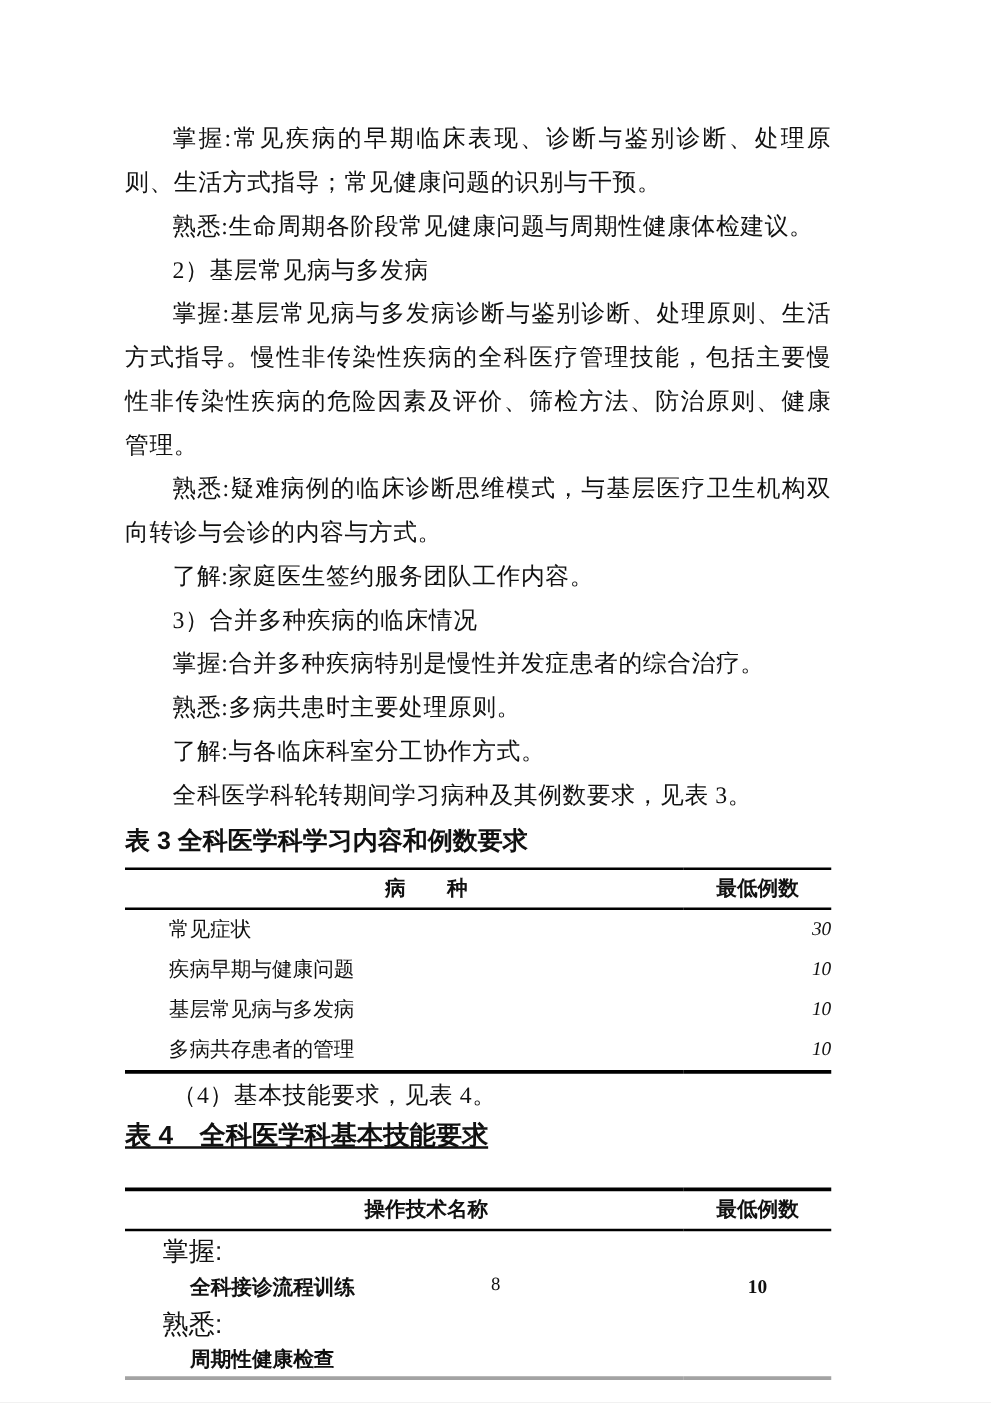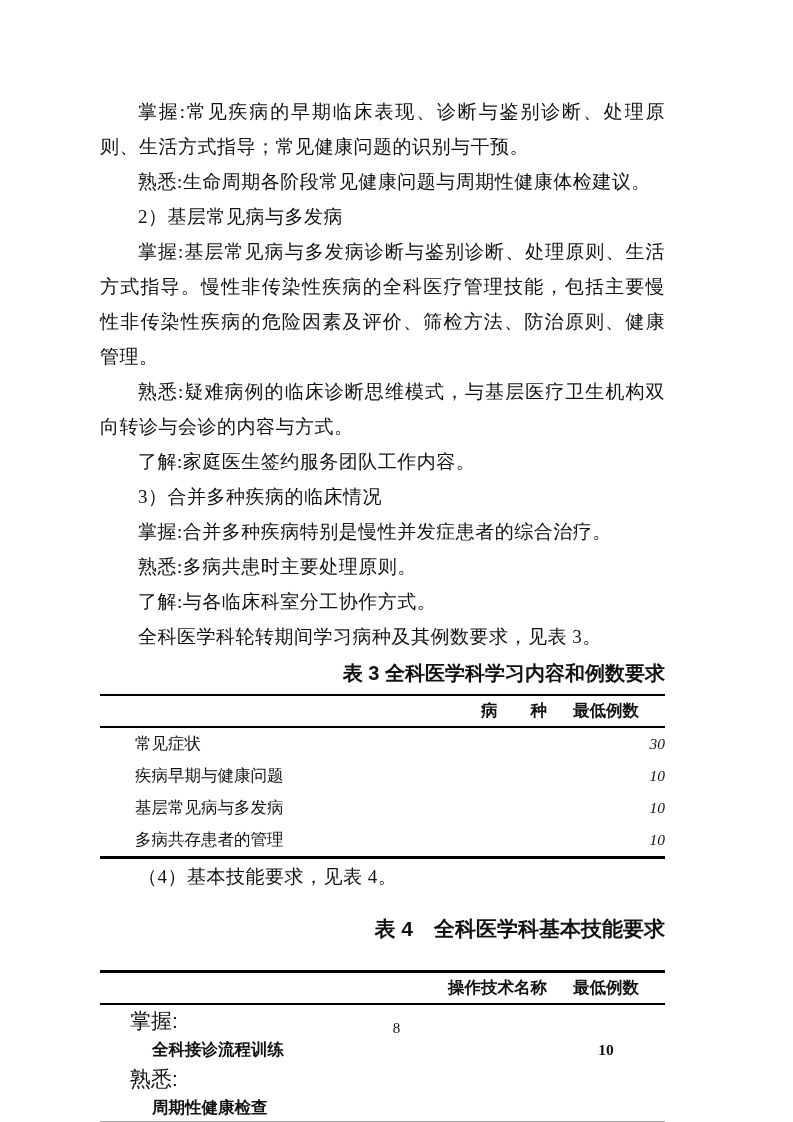--- a/index.html
+++ b/index.html
@@ -26,43 +26,44 @@
     line-height: 35px;
     text-align: justify;
     text-indent: 38px;
     letter-spacing: 0.5px;
   }
   .table-title {
     margin: 4px 0 6px 0;
     font-size: 20px;
     line-height: 30px;
     font-weight: 700;
-    text-align: right;
+    text-align: left;
     text-indent: 0;
     font-family: "Liberation Sans", "DejaVu Sans", sans-serif;
   }
   .table-title.t4 {
-    margin: 20px 0 26px 0;
+    margin: 0 0 26px 0;
     font-size: 21px;
+    text-decoration: underline;
   }
   table.doc-table {
     width: 100%;
     border-collapse: collapse;
     table-layout: fixed;
   }
   table.t3 { border-top: 2px solid #000; border-bottom: 3px solid #000; }
   table.t4tbl { border-top: 3px solid #000; border-bottom: 3px solid #a3a3a3; }
   .doc-table th {
     font-family: "Liberation Sans", "DejaVu Sans", sans-serif;
     font-weight: 700;
     font-size: 16.5px;
     border-bottom: 2px solid #000;
     padding: 4px 0;
   }
-  .doc-table th.col-name { text-align: right; padding-left: 35px; }
+  .doc-table th.col-name { text-align: center; padding-left: 35px; }
   .doc-table th.col-value { width: 118px; text-align: center; }
   table.t3 td {
     font-size: 16.5px;
     padding: 5px 0;
     height: 29px;
   }
   table.t3 td.cell-name { padding-left: 35px; text-align: left; }
   table.t3 td.cell-value { text-align: right; font-size: 15.5px; font-style: italic; }
   table.t4tbl td { padding: 2px 0; font-size: 16.5px; font-weight: bold; }
   table.t4tbl td.cat {

